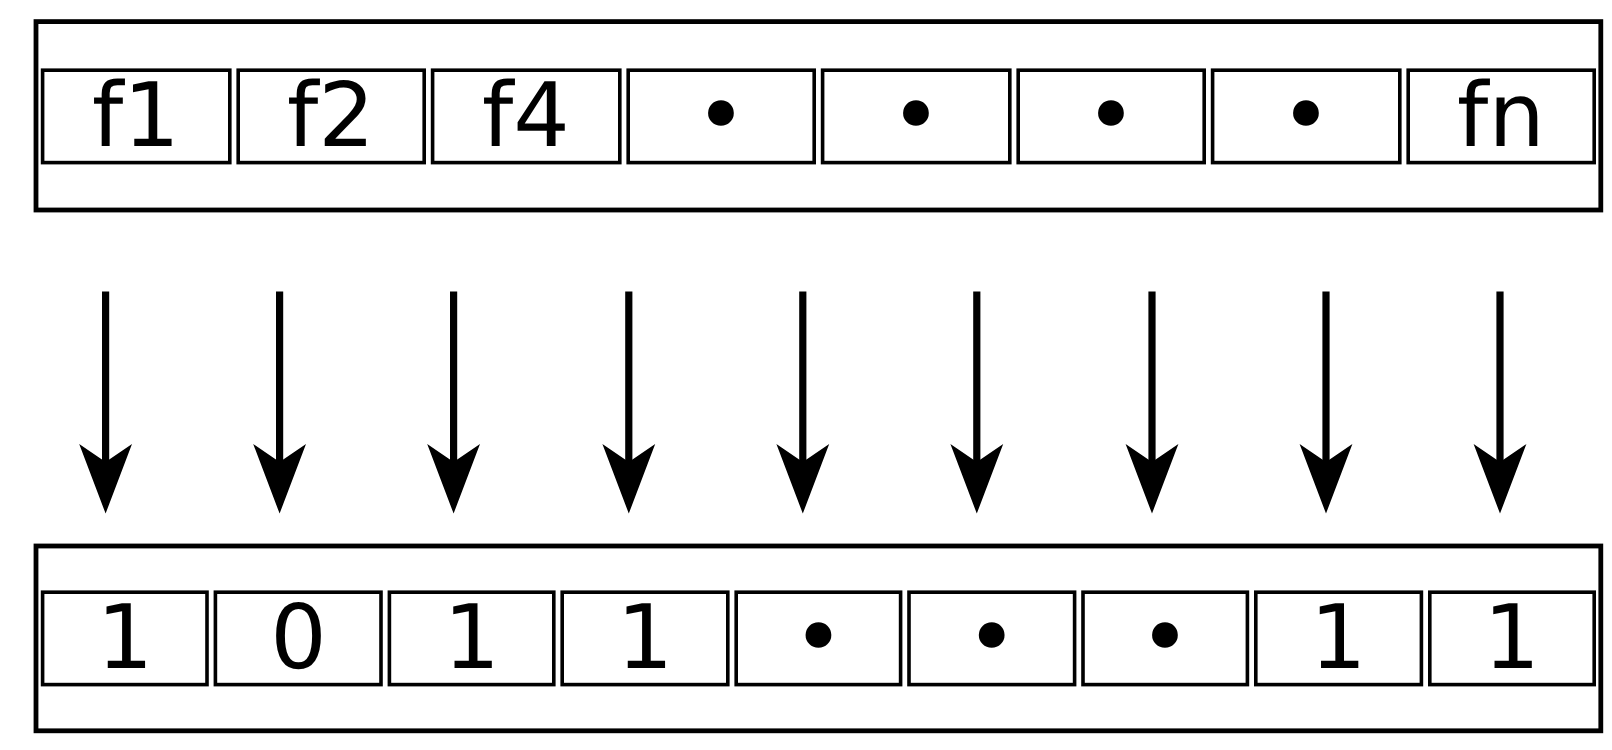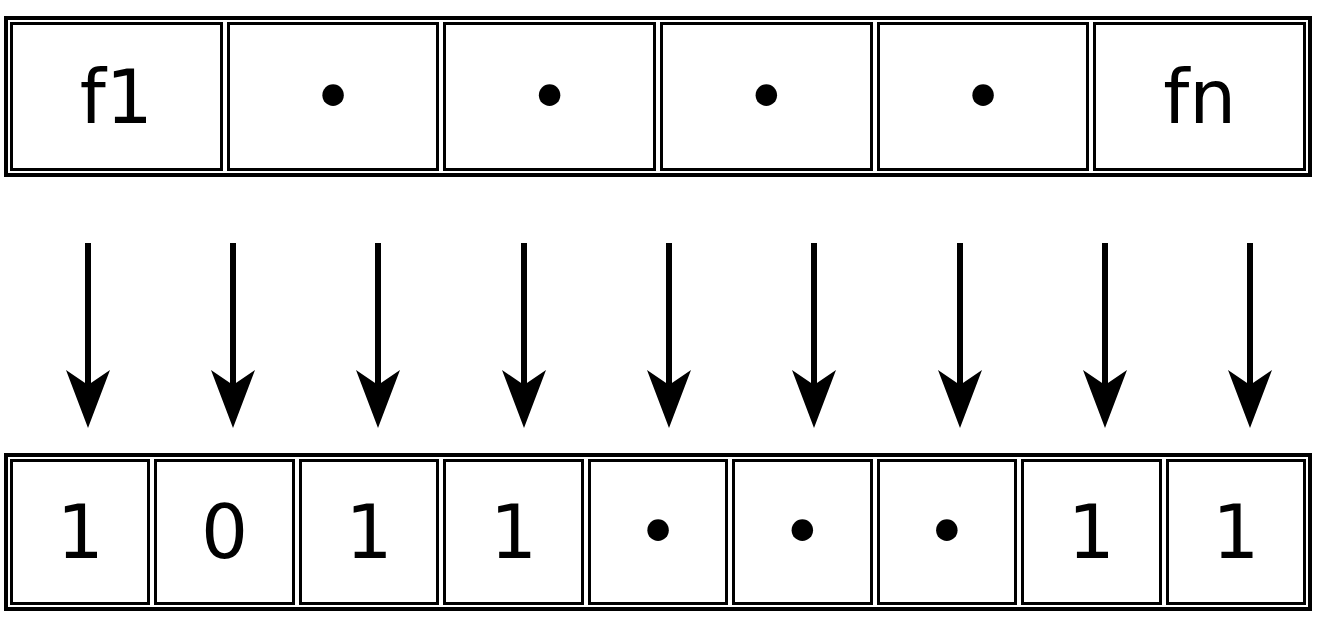--- a/index.html
+++ b/index.html
@@ -10,26 +10,27 @@
   .canvas {
     position: relative;
     width: 1343px;
     height: 625px;
     background: #ffffff;
     font-family: "DejaVu Sans", sans-serif;
     overflow: hidden;
   }
   .row {
     position: absolute;
-    left: 4px;
+    left: 28px;
     width: 1308px;
     display: flex;
     border: 4px solid #000000;
     box-sizing: border-box;
     background: #ffffff;
+    align-items: center;
   }
   .row-top    { top: 16px;  height: 161px; }
   .row-bottom { top: 453px; height: 158px; }
   .cell {
     flex: 1 1 0;
     margin: 2px;
     border: 3px solid #000000;
     background: #ffffff;
     display: flex;
     align-items: center;
@@ -55,20 +56,22 @@
   }
   .arrow svg { display: block; }
 </style>
 </head>
 <body>
 
 <div class="canvas">
 
   <div class="row row-top">
     <div class="cell">f1</div>
+    <div class="cell">f2</div>
+    <div class="cell">f4</div>
     <div class="cell">•</div>
     <div class="cell">•</div>
     <div class="cell">•</div>
     <div class="cell">•</div>
     <div class="cell">fn</div>
   </div>
 
   <div class="arrows">
     <div class="arrow">
       <svg width="50" height="192" viewBox="0 0 50 192">

